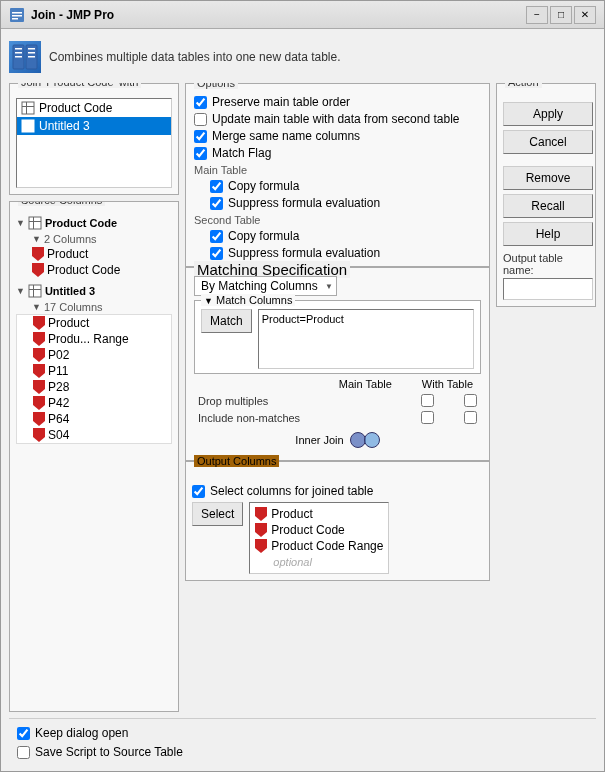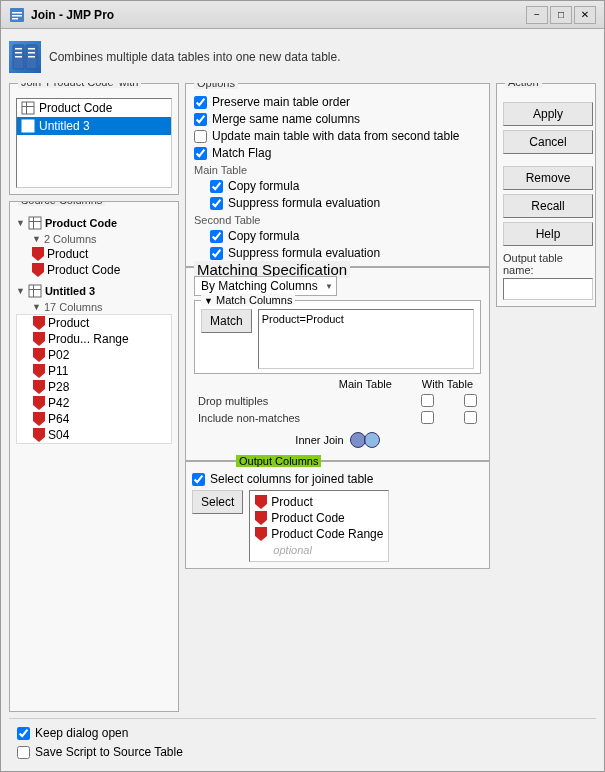--- a/index.html
+++ b/index.html
@@ -298,24 +298,23 @@
     }
     .output-panel {
       border: 1px solid #aaa;
       background: #f8f8f8;
       position: relative;
       padding: 8px 6px 6px 6px;
     }
     .output-title {
       position: absolute;
       top: -7px; left: 8px;
-      background: #84cc16;
+      background: #a16207;
       padding: 0 3px;
       font-size: 11px;
-      margin-left: 42px;
     }
     .output-list {
       background: white;
       border: 1px inset #ccc;
       min-height: 70px;
       padding: 3px;
       font-size: 12px;
     }
     .output-item {
       display: flex;
@@ -566,26 +565,26 @@
       <div class="center-panel">
 
         <div class="options-panel">
           <span class="options-title">Options</span>
           <div style="margin-top:2px;">
             <div class="checkbox-row">
               <input type="checkbox" id="preserve" checked="" style="">
               <label for="preserve">Preserve main table order</label>
             </div>
             <div class="checkbox-row">
+              <input type="checkbox" id="update" style="">
+              <label for="update">Update main table with data from second table</label>
+            </div>
+            <div class="checkbox-row">
               <input type="checkbox" id="merge" checked="" style="">
               <label for="merge">Merge same name columns</label>
-            </div>
-            <div class="checkbox-row">
-              <input type="checkbox" id="update" style="">
-              <label for="update">Update main table with data from second table</label>
             </div>
             <div class="checkbox-row">
               <input type="checkbox" id="matchflag" checked="" style="">
               <label for="matchflag">Match Flag</label>
             </div>
             <div class="sub-section-title">Main Table</div>
             <div class="indent">
               <div class="checkbox-row">
                 <input type="checkbox" id="copy_main" checked="" style="">
                 <label for="copy_main">Copy formula</label>
@@ -654,21 +653,21 @@
               <div class="venn-icon">
                 <div class="venn-left"></div>
                 <div class="venn-right"></div>
               </div>
             </div>
           </div>
         </div>
 
         <div class="output-panel">
           <span class="output-title">Output Columns</span>
-          <div class="checkbox-row" style="margin-top:2px;">
+          <div class="checkbox-row" style="margin-top:14px;">
             <input type="checkbox" id="select_cols" checked="" style="">
             <label for="select_cols">Select columns for joined table</label>
           </div>
           <div style="display:flex; gap:6px; margin-top:4px;">
             <button class="match-btn">Select</button>
             <div class="output-list">
               <div class="output-item">
                 <svg width="12" height="14">
                     <polygon points="0,0 12,0 12,9 6,14 0,9" fill="#cc2222"></polygon>
                   </svg>

